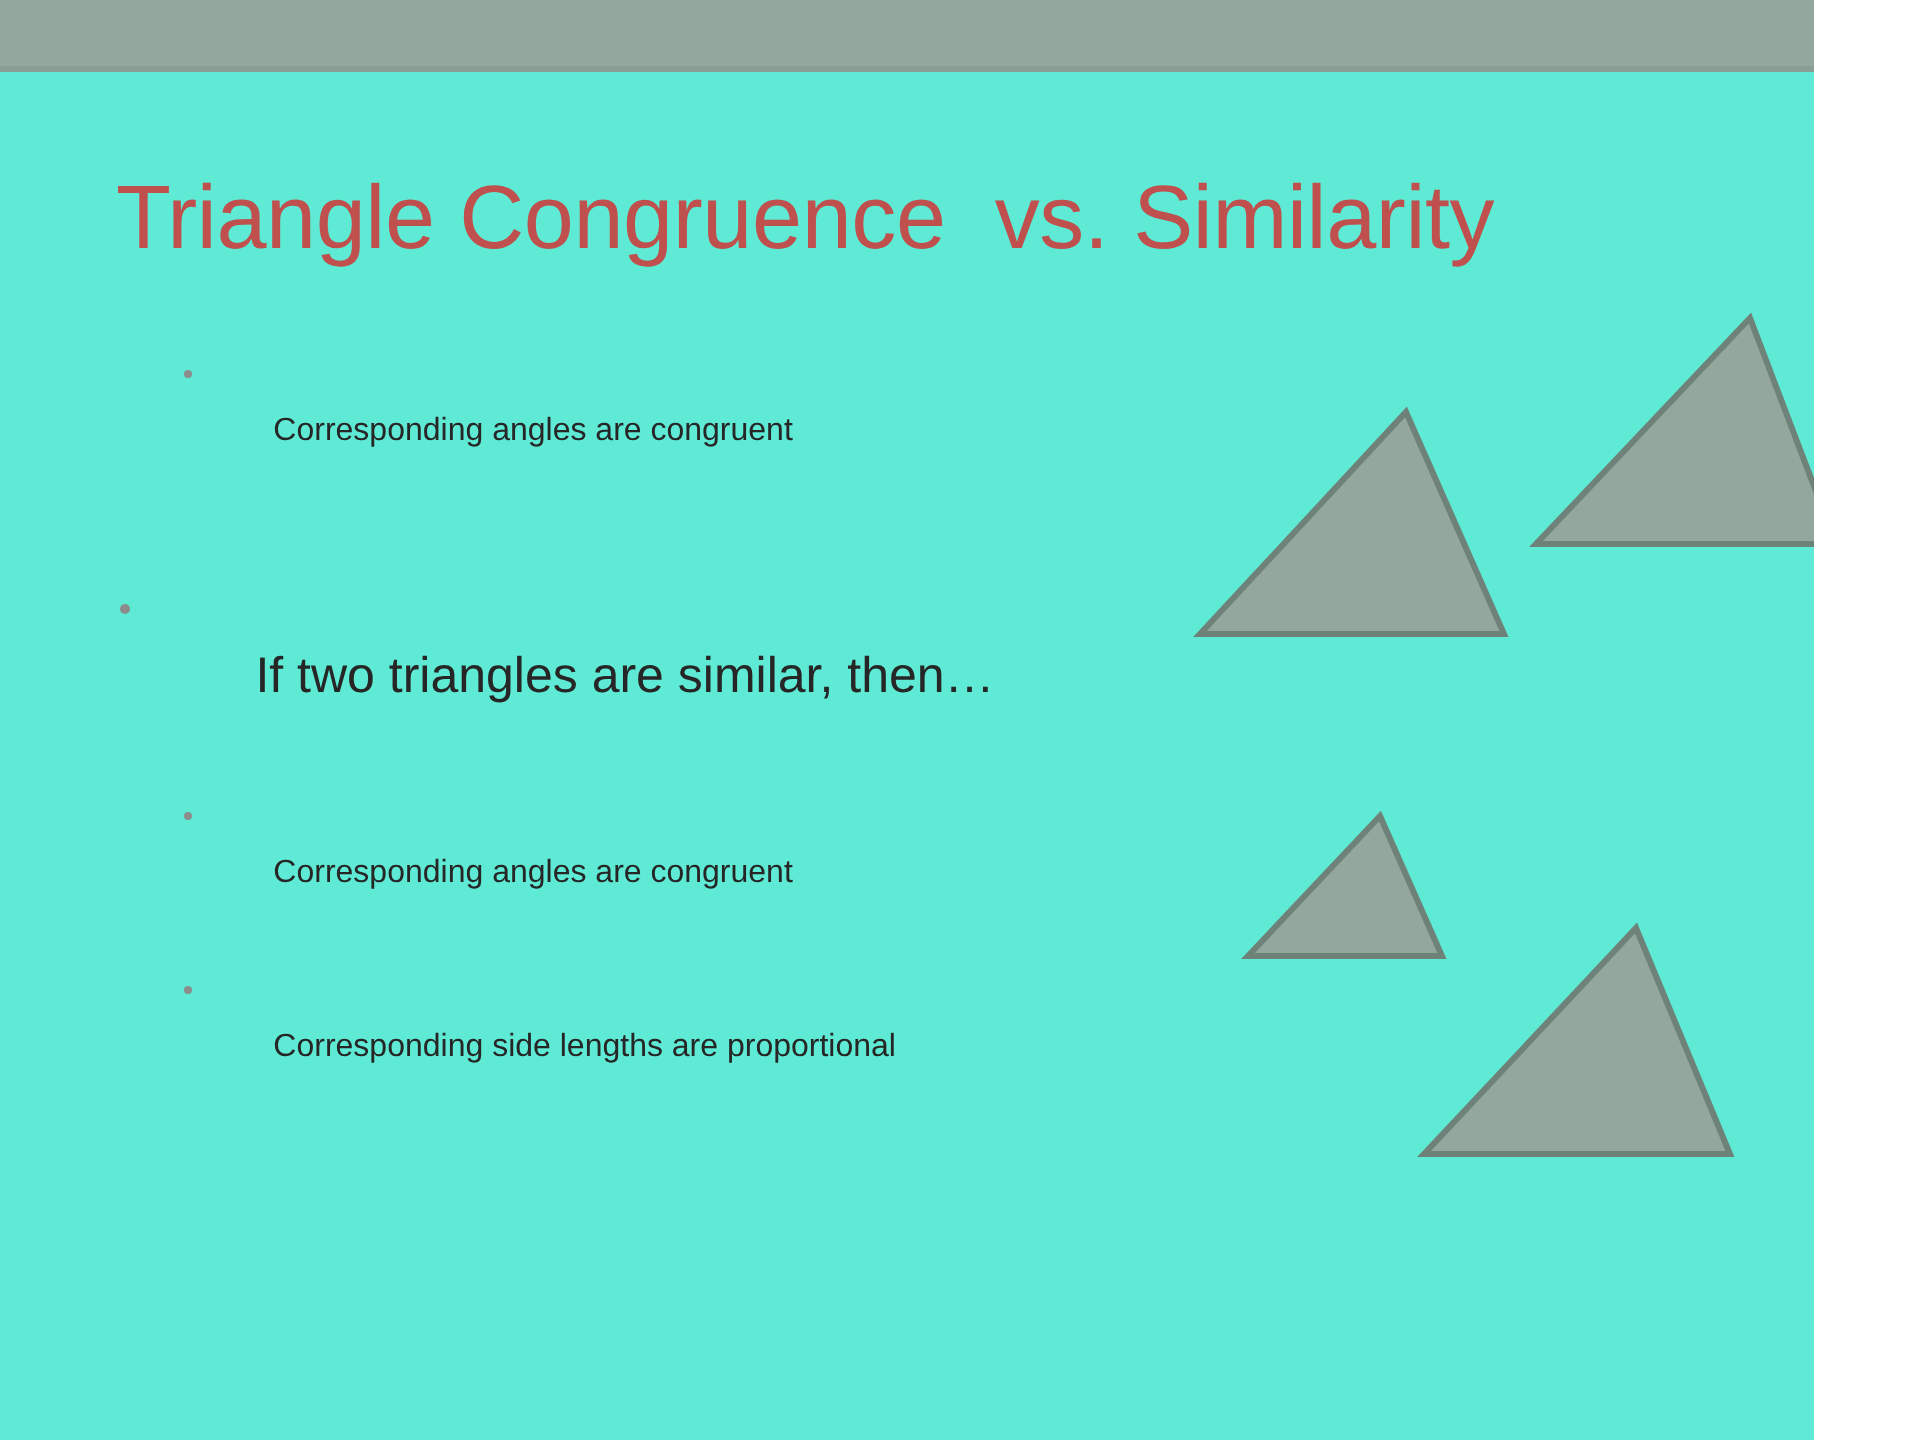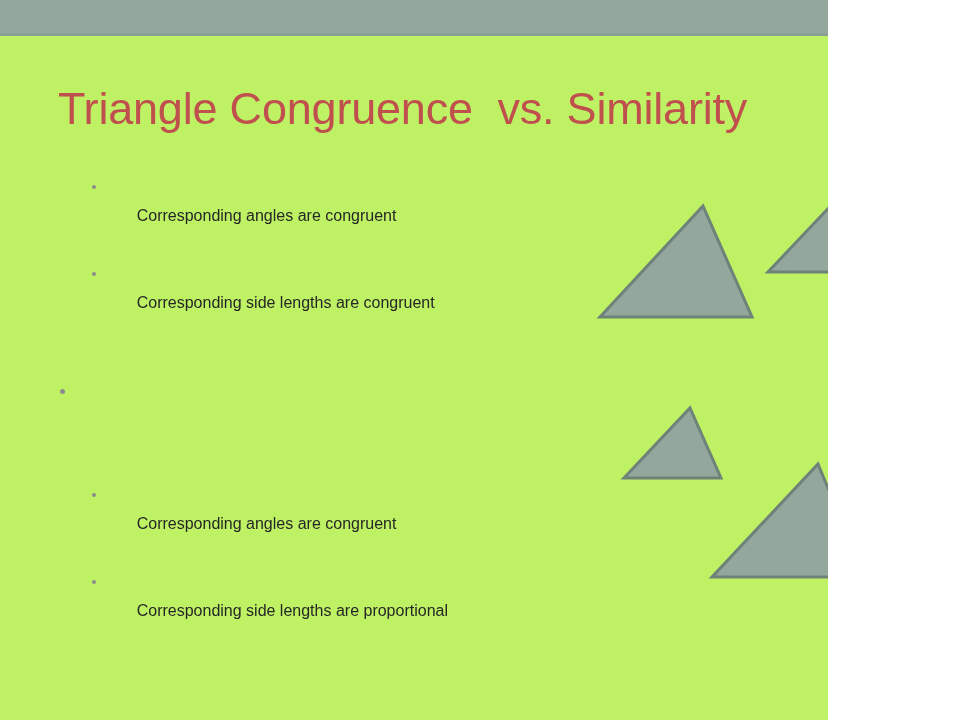--- a/index.html
+++ b/index.html
@@ -5,23 +5,23 @@
   html, body {
     margin: 0;
     padding: 0;
     background: #ffffff;
   }
   body {
     font-family: "Liberation Sans", sans-serif;
   }
   #slide {
     position: relative;
-    width: 828px;
+    width: 907px;
     height: 720px;
-    background: #bef264;
+    background: #5eead4;
     overflow: hidden;
   }
 
   
   #top-band {
     position: absolute;
     left: 0;
     top: 0;
     width: 960px;
     height: 33px;
@@ -124,28 +124,25 @@
   <div id="top-band"></div>
   <div id="top-band-rule"></div>
 
   <div id="title">Triangle Congruence  vs. Similarity</div>
 
   <div id="body">
 
     <p class="lvl2">
       <span class="dot"></span><span>Corresponding angles are congruent</span>
     </p>
-    <p class="lvl2">
-      <span class="dot"></span><span>Corresponding side lengths are congruent</span>
-    </p>
 
     <div class="group-gap"></div>
 
     <p class="lvl1">
-      <span class="dot"></span>
+      <span class="dot"></span><span>If two triangles are similar, then…</span>
     </p>
     <p class="lvl2">
       <span class="dot"></span><span>Corresponding angles are congruent</span>
     </p>
     <p class="lvl2">
       <span class="dot"></span><span>Corresponding side lengths are proportional</span>
     </p>
 
   </div>
 

